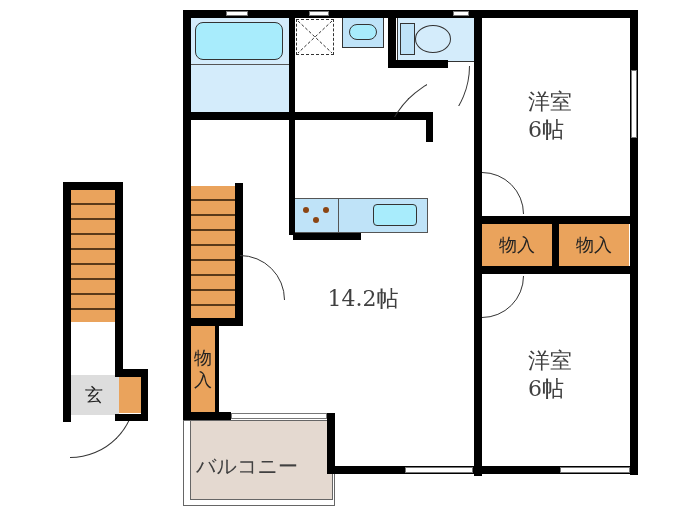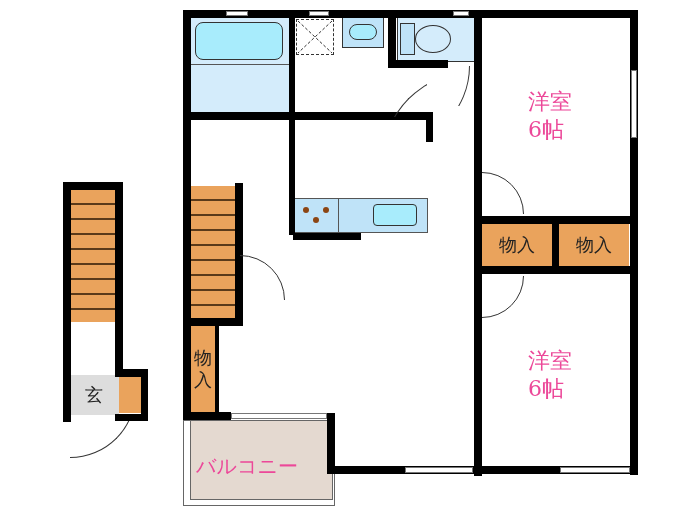--- a/index.html
+++ b/index.html
@@ -1,19 +1,19 @@
 <!DOCTYPE html>
 <html><head>
 <meta charset="utf-8">
 <style>
   * { box-sizing: border-box; margin: 0; padding: 0; }
   body { width: 700px; height: 525px; background: #ffffff; position: relative; overflow: hidden; font-family: "DejaVu Serif", "Liberation Serif", serif; }
   .abs { position: absolute; }
   .wall { position: absolute; background: #000; }
-  .room-label { position: absolute; color: #ec4899; font-size: 22px; line-height: 28px; text-align: left; }
+  .room-label { position: absolute; color: #404040; font-size: 22px; line-height: 28px; text-align: left; }
   .orange { background: #eaa35c; }
   .stairs { position: absolute; background: repeating-linear-gradient(to bottom, #eaa35c 0px, #eaa35c 13px, #5a3a1a 13px, #5a3a1a 15px); }
   .small-label { position: absolute; font-size: 18px; color: #222; display: flex; align-items: center; justify-content: center; }
   .window { position: absolute; background: #fff; border: 1px solid #777; }
   .door-arc { position: absolute; border: 1.5px solid #333; }
 </style>
 </head>
 <body>
 
 <div class="abs" style="left:191px;top:16px;width:98px;height:96px;background:#d4ecfb;"></div>
@@ -106,13 +106,14 @@
 
 <div class="room-label" style="left:528px;top:88px;">
   <div>洋室</div>
   <div>6帖</div>
 </div>
 <div class="room-label" style="left:528px;top:347px;">
   <div>洋室</div>
   <div>6帖</div>
 </div>
 <div class="room-label" style="left:313px;top:285px;text-align:center;width:100px;">
+  <div>14.2帖</div>
 </div>
 
 </body></html>

